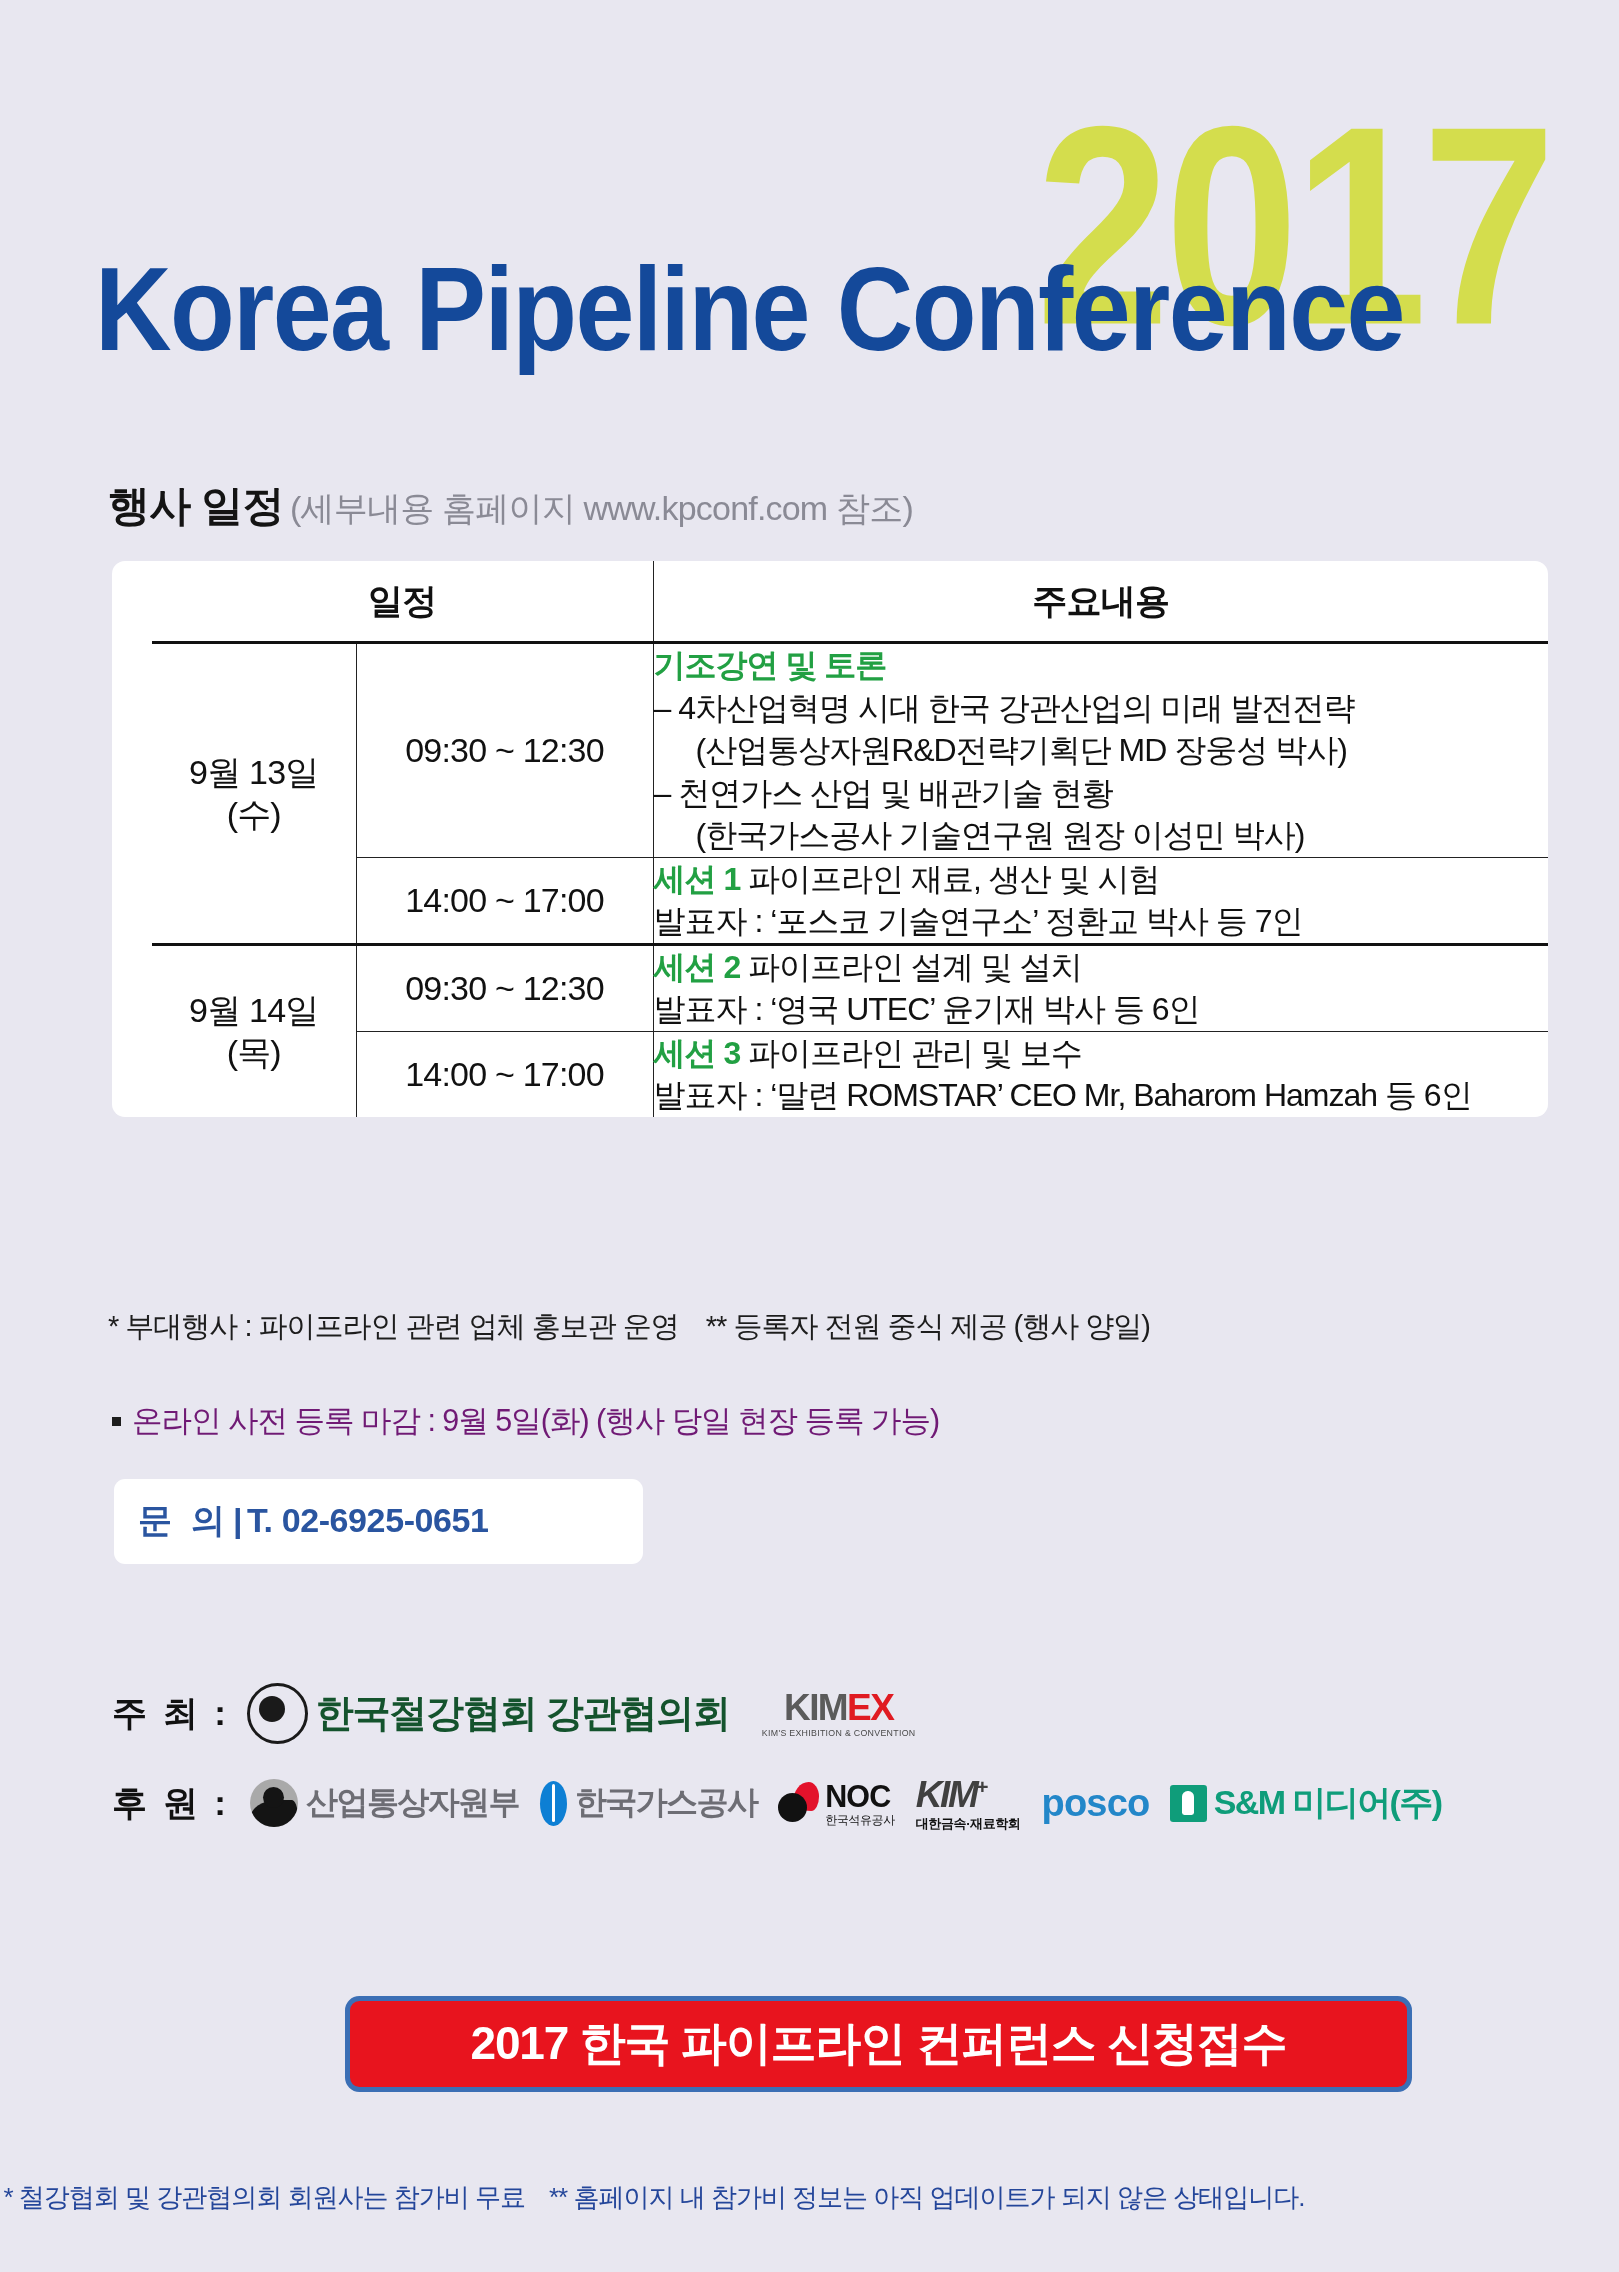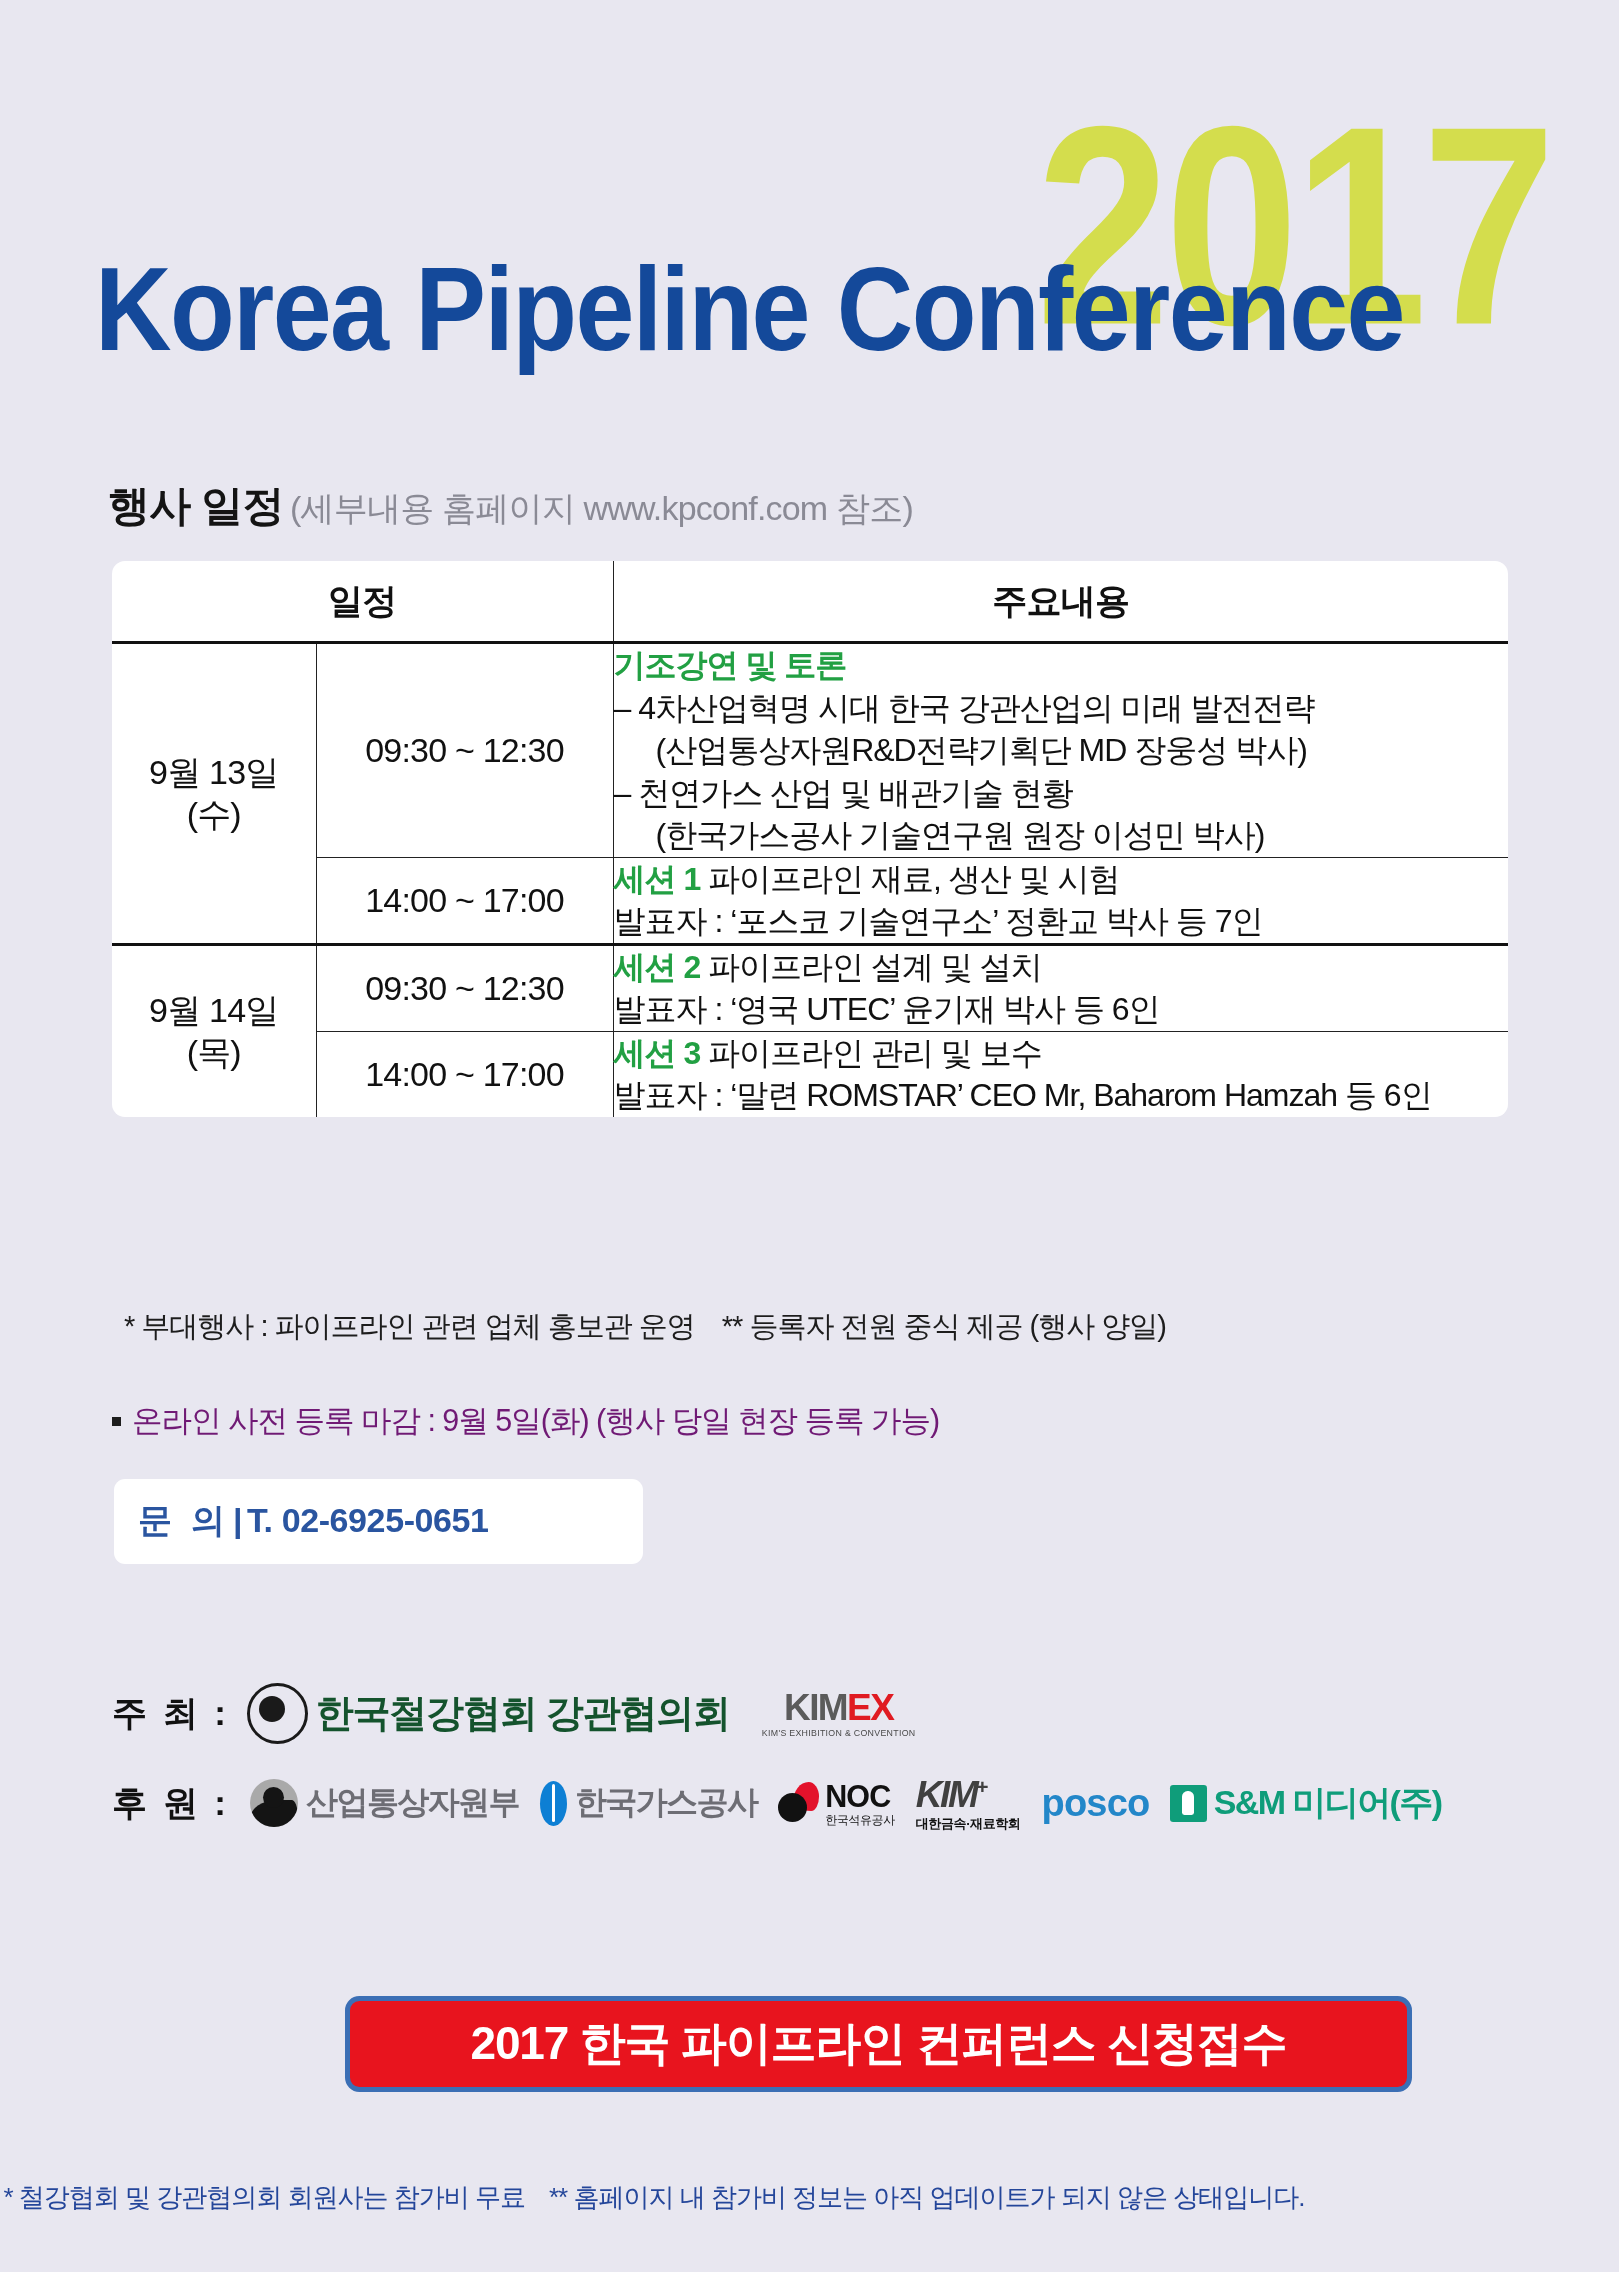--- a/index.html
+++ b/index.html
@@ -82,20 +82,21 @@
 
   
   .schedule {
     position: absolute;
     left: 112px;
     top: 561px;
     width: 1396px;
     background: #ffffff;
     border-radius: 13px;
     overflow: hidden;
+    padding-left: 40px;
   }
   table.sched {
     width: 100%;
     border-collapse: collapse;
     table-layout: fixed;
   }
   table.sched col.c-date  { width: 204px; }
   table.sched col.c-time  { width: 297px; }
   table.sched col.c-topic { width: auto; }
 
@@ -147,21 +148,21 @@
     font-weight: 700;
     color: #22a043;
     letter-spacing: -1px;
   }
   .topic-line { white-space: nowrap; }
   .topic-line.indent2 { padding-left: 42px; }
 
   
   .note-row {
     position: absolute;
-    left: 124px;
+    left: 108px;
     font-size: 29px;
     color: #1d1d1d;
     letter-spacing: -1px;
     white-space: nowrap;
   }
   .note-aux { top: 1307px; }
   .note-aux .gap { display: inline-block; width: 27px; }
 
   .note-reg {
     position: absolute;

